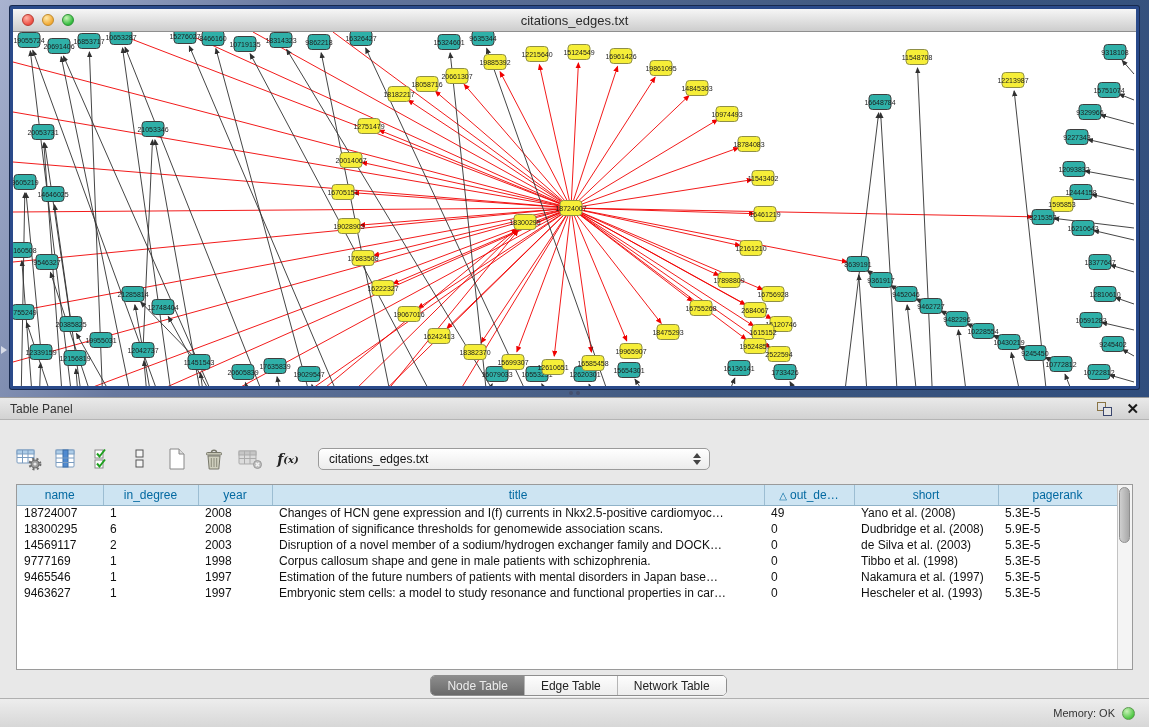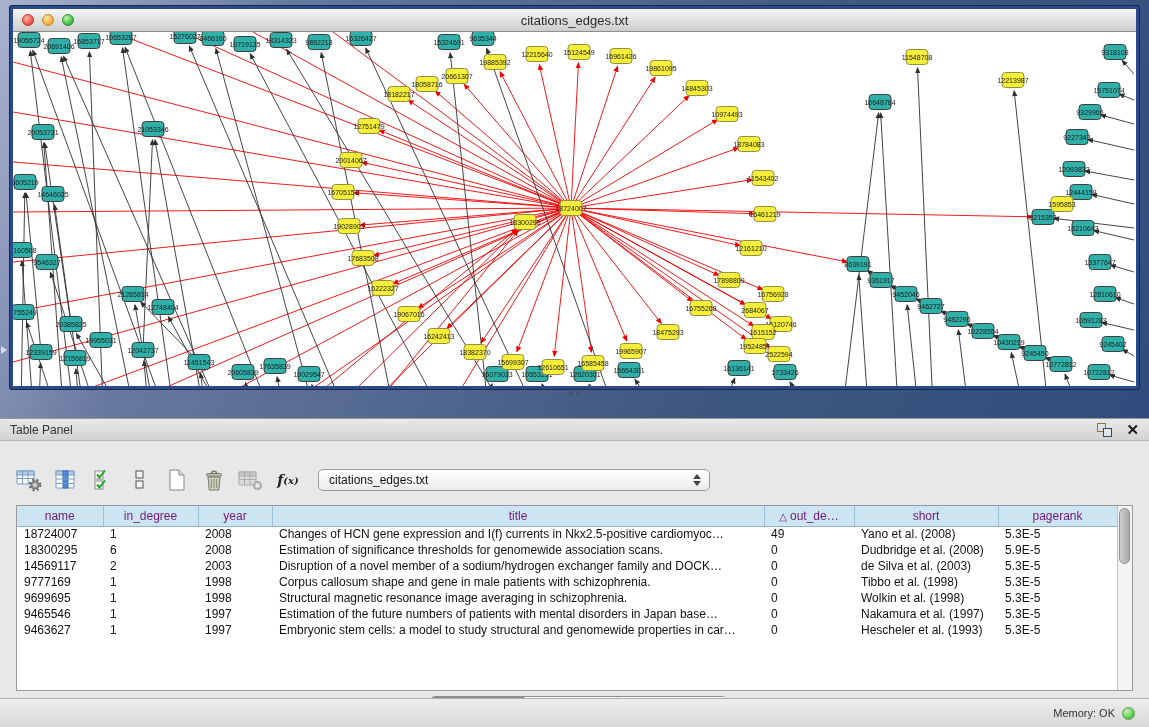--- a/index.html
+++ b/index.html
@@ -32,21 +32,21 @@
 
   
   .splitter-handle { position:absolute; left:563px; top:391px; width:22px; height:5px;
     display:flex; gap:3px; justify-content:center; }
   .splitter-handle i { width:4px; height:4px; background:#44506e; border-radius:50%; display:block; }
   .collapse-arrow { position:absolute; left:1px; top:346px; width:0; height:0;
     border-top:4px solid transparent; border-bottom:4px solid transparent; border-left:6px solid #d8dce8; }
 
   
   .table-panel { position:absolute; left:0; top:397px; width:1149px; height:301px;
-    background:#e8e8e8; border-top:1px solid #9a9a9a;margin-top:21px; }
+    background:#e8e8e8; border-top:1px solid #9a9a9a; }
   .tp-header { height:22px; background:linear-gradient(#e9e9e9,#d2d2d2); border-bottom:1px solid #b4b4b4;
     display:flex; align-items:center; padding:0 10px; font-size:12px; color:#333; }
   .tp-header .spacer { flex:1; }
   .float-icon { position:relative; width:15px; height:14px; margin-right:14px; cursor:default; }
   .float-icon .sq1 { position:absolute; left:0; top:0; width:9px; height:9px; border:1.5px solid #8a7444; }
   .float-icon .sq2 { position:absolute; right:0; bottom:0; width:9px; height:9px; border:1.5px solid #3a466e; background:#e4e4e4; }
   .close-icon { font-size:15px; font-weight:bold; color:#1a1a1a; line-height:14px; cursor:default; }
 
   .tp-toolbar { position:absolute; left:16px; top:48px; height:26px; display:flex; align-items:center; gap:11px; }
   .tbtn { width:26px; height:24px; display:flex; align-items:center; justify-content:center; }
@@ -57,21 +57,21 @@
     font-size:12px; color:#111; }
   .combo .spacer { flex:1; }
   .combo .arrows { display:flex; flex-direction:column; gap:2px; }
   .combo .arrows .up { width:0; height:0; border-left:4px solid transparent; border-right:4px solid transparent; border-bottom:5px solid #444; }
   .combo .arrows .dn { width:0; height:0; border-left:4px solid transparent; border-right:4px solid transparent; border-top:5px solid #444; }
 
   .table-wrap { position:absolute; left:16px; top:86px; width:1117px; height:186px;
     background:#fff; border:1px solid #9a9a9a; overflow:hidden; }
   table.data { border-collapse:collapse; table-layout:fixed; width:1100px; font-size:12px; color:#111; }
   table.data th { height:20px; background:#cde4f2; border-right:1px solid #9cbdd2;
-    border-bottom:1px solid #8fb2c8; font-weight:normal; font-size:12px; color:#701a75; text-align:center;
+    border-bottom:1px solid #8fb2c8; font-weight:normal; font-size:12px; color:#0369a1; text-align:center;
     overflow:hidden; white-space:nowrap; }
   table.data td { height:16px; padding:0 2px 0 7px; overflow:hidden; white-space:nowrap; }
   .sort-glyph { font-size:10px; margin-right:3px; }
   .vscroll { position:absolute; right:0; top:0; bottom:0; width:15px; background:#f4f4f4; border-left:1px solid #c2c2c2; }
   .vthumb { position:absolute; left:1px; top:2px; width:11px; height:56px; border-radius:6px;
     background:linear-gradient(90deg,#cfcfcf,#a8a8a8); border:1px solid #8f8f8f; }
 
   .tabbar { position:absolute; left:0; right:0; top:277px; display:flex; justify-content:center;padding-left:8px; }
   .segmented { display:flex; border:1px solid #8e8e8e; border-radius:5px; overflow:hidden;
     background:#fdfdfd; height:21px; font-size:12px; box-shadow:0 1px 0 rgba(255,255,255,.7); }
@@ -788,42 +788,33 @@
           <tr>
             <td>9777169</td>
             <td>1</td>
             <td>1998</td>
             <td>Corpus callosum shape and gene in male patients with schizophrenia.</td>
             <td>0</td>
             <td>Tibbo et al. (1998)</td>
             <td>5.3E-5</td>
           </tr>
           <tr>
-            <td>9699695</td>
-            <td>1</td>
-            <td>1998</td>
-            <td>Structural magnetic resonance image averaging in schizophrenia.</td>
-            <td>0</td>
-            <td>Wolkin et al. (1998)</td>
-            <td>5.3E-5</td>
-          </tr>
-          <tr>
             <td>9465546</td>
             <td>1</td>
             <td>1997</td>
             <td>Estimation of the future numbers of patients with mental disorders in Japan base…</td>
             <td>0</td>
             <td>Nakamura et al. (1997)</td>
             <td>5.3E-5</td>
           </tr>
           <tr>
             <td>9463627</td>
             <td>1</td>
             <td>1997</td>
-            <td>Embryonic stem cells: a model to study structural and genomewide properties in car…</td>
+            <td>Embryonic stem cells: a model to study resonance and functional properties in car…</td>
             <td>0</td>
             <td>Hescheler et al. (1993)</td>
             <td>5.3E-5</td>
           </tr>
         </tbody>
     </table>
     <div class="vscroll">
       <div class="vthumb"></div>
     </div>
   </div>

